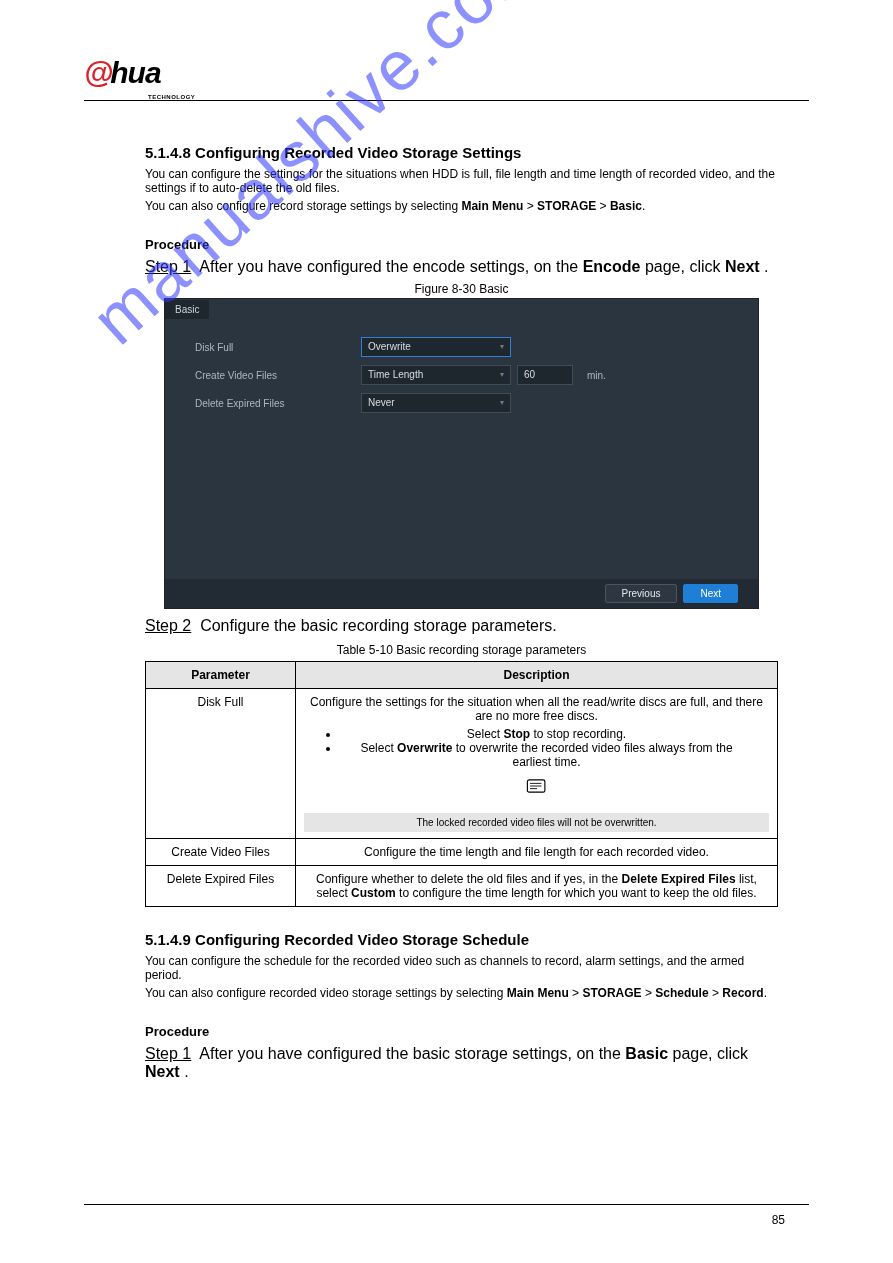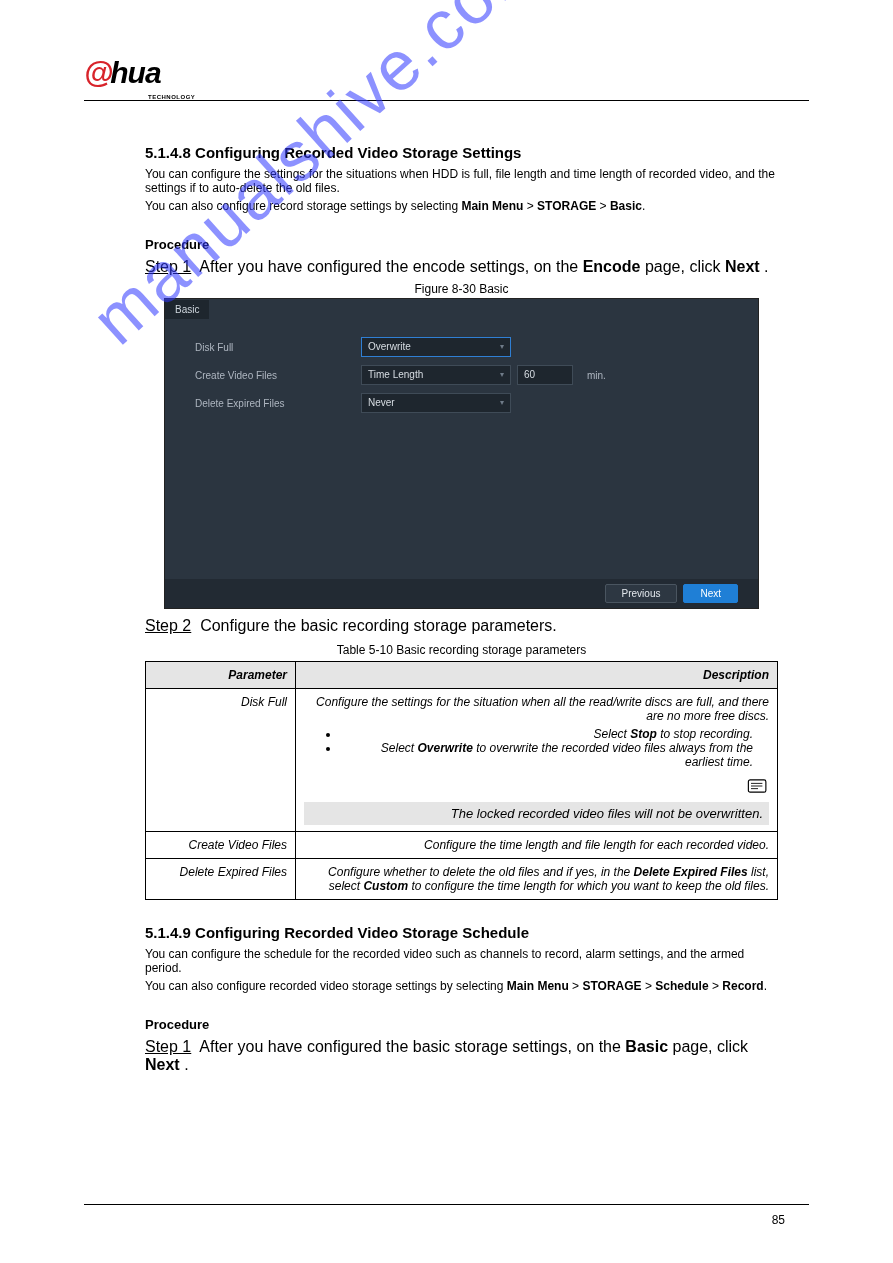--- a/index.html
+++ b/index.html
@@ -165,41 +165,40 @@
   }
   table.param {
     border-collapse: collapse;
     width: 100%;
     font-size: 12px;
   }
   table.param th, table.param td {
     border: 1px solid #000;
     padding: 6px 8px;
     vertical-align: top;
-    text-align: right;
-    font-style: italic;
+    text-align: center;
   }
   table.param th {
     background: #e5e5e5;
     font-weight: 600;
   }
   .cell-body p { margin-bottom: 4px; }
   .cell-body ul { list-style: disc; padding-left: 20px; margin: 4px 16px; }
   .note-icon {
     display: inline-block;
     width: 22px;
     height: 14px;
     margin-top: 6px;
     margin-bottom: 2px;
   }
   .note-row {
     background: #e5e5e5;
     padding: 4px 6px;
-    font-size: 13px;
-    margin-top: 4px;
+    font-size: 10px;
+    margin-top: 15px;
   }
 
   .footer-rule {
     position: absolute;
     left: 84px;
     right: 84px;
     bottom: 58px;
     border: none;
     border-bottom: 1px solid #000;
   }

